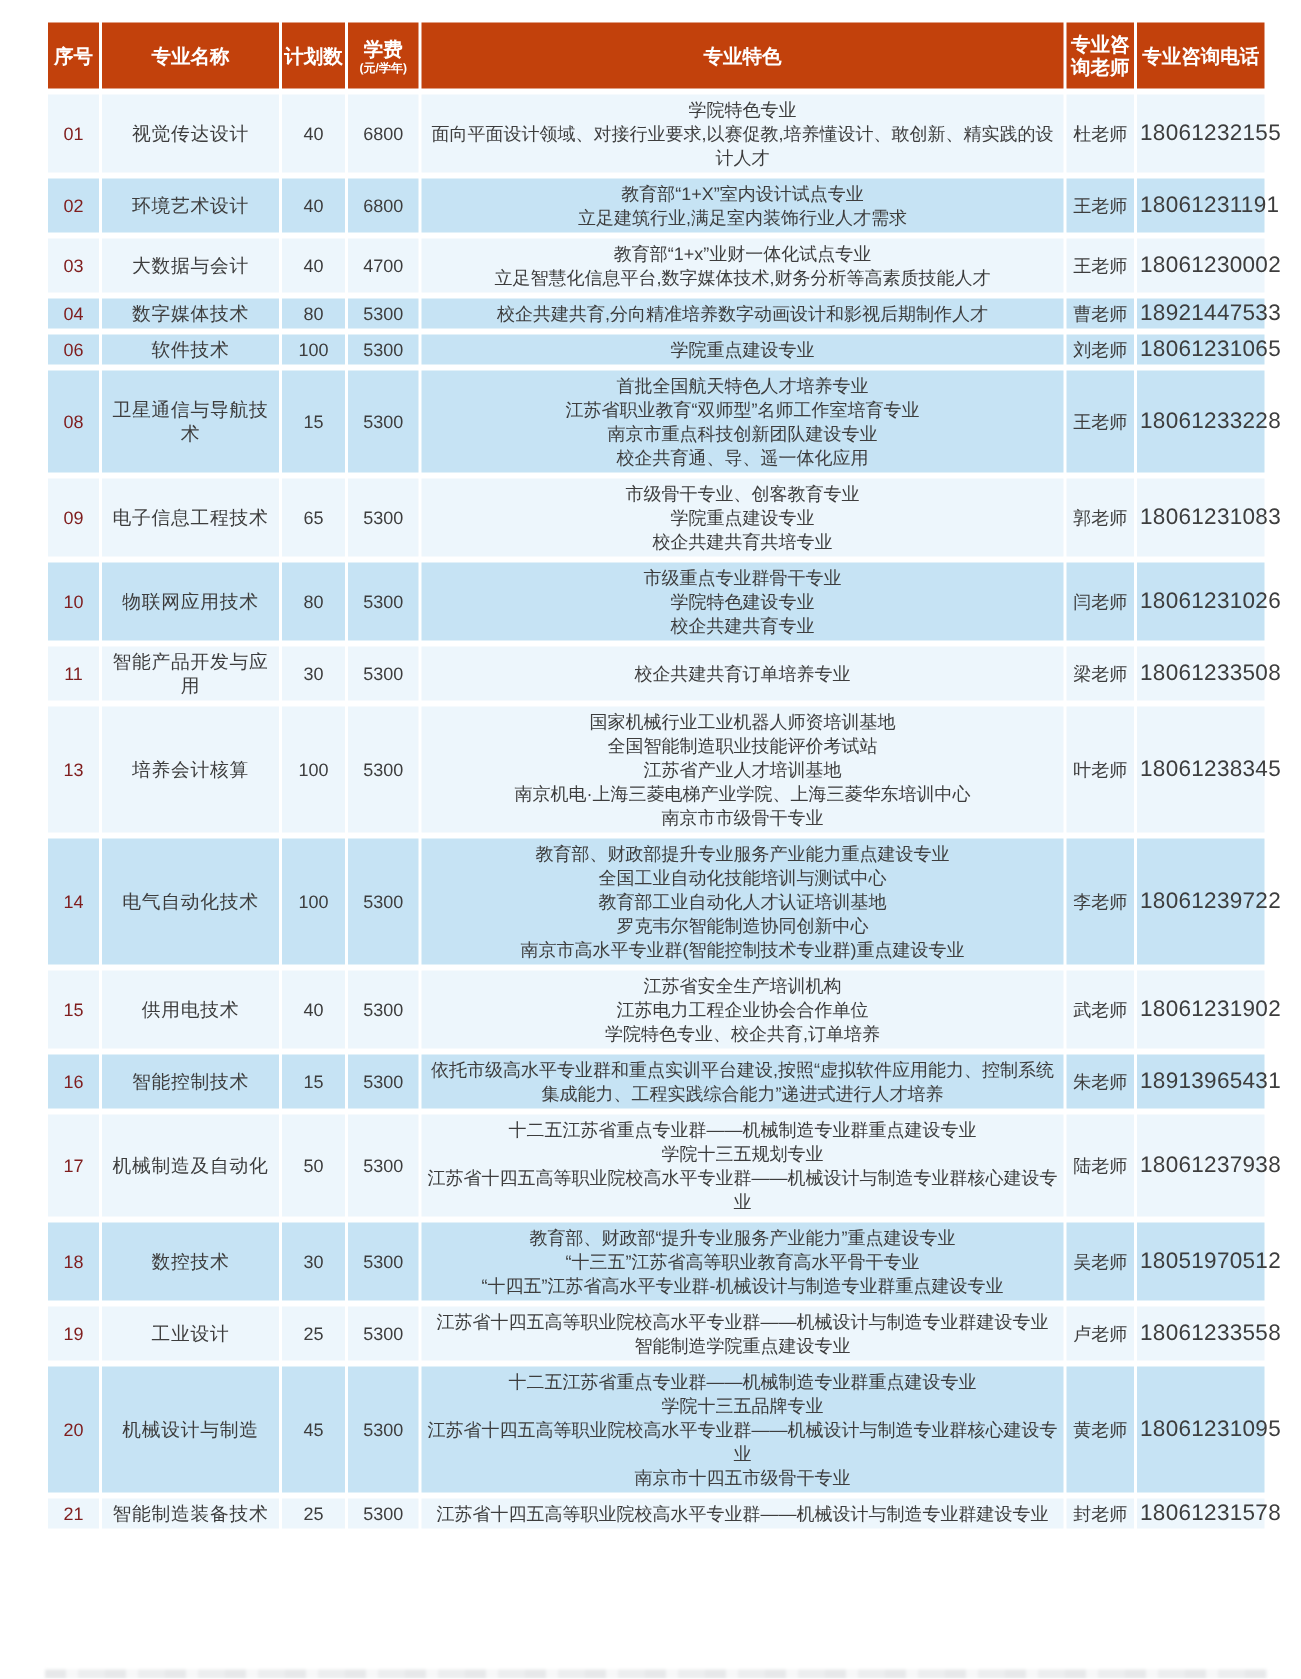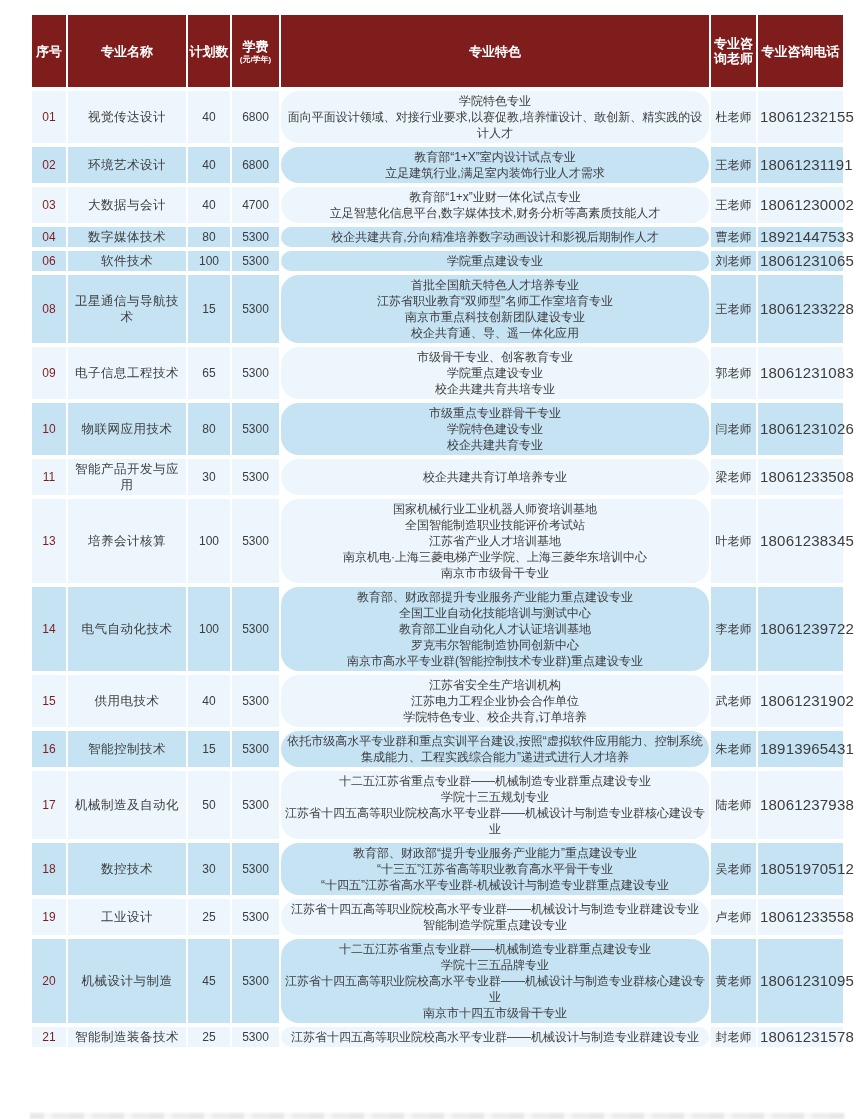--- a/index.html
+++ b/index.html
@@ -7,34 +7,34 @@
     width:867px;height:1119px;overflow:hidden;background:#ffffff;
     font-family:"Liberation Sans","DejaVu Sans",sans-serif;
     position:relative;
   }
   .table-wrap{padding:11px 22px 0 30px;}
   table{
     width:815px;table-layout:fixed;
     border-collapse:separate;border-spacing:2px 4px;
   }
   thead th{
-    background:#7f1d1d;color:#ffffff;font-weight:bold;font-size:13px;
-    padding:20px 1px;vertical-align:middle;line-height:15px;height:32px;
+    background:#c2410c;color:#ffffff;font-weight:bold;font-size:13px;
+    padding:6px 1px;vertical-align:middle;line-height:15px;height:32px;
   }
   thead th .fee-unit{display:block;font-size:8px;font-weight:bold;line-height:9px;margin-top:1px;}
   tbody td{
     font-size:12px;color:#3d3d3d;text-align:center;vertical-align:middle;
     padding:2px 2px;line-height:16px;
   }
   tr.row-light td{background:#edf6fc;}
   tr.row-blue td{background:#c6e3f4;}
   td.major-name{font-size:12.5px;letter-spacing:0.5px;}
   td.row-number{color:#7f1d1d;}
   td.phone-number{font-size:15px;letter-spacing:0.2px;}
-  td.features{padding:2px 2px;border-radius:18px;}
+  td.features{padding:2px 2px;}
   td.features div{text-align:center;}
   .bottom-artifact{
     position:absolute;left:30px;right:22px;bottom:0;height:6px;
     background:repeating-linear-gradient(90deg,#b9bec2 0 14px,#e8eaec 14px 22px,#c9cdd0 22px 40px);
     opacity:0.35;filter:blur(1px);
   }
 </style>
 </head>
 <body>
 

